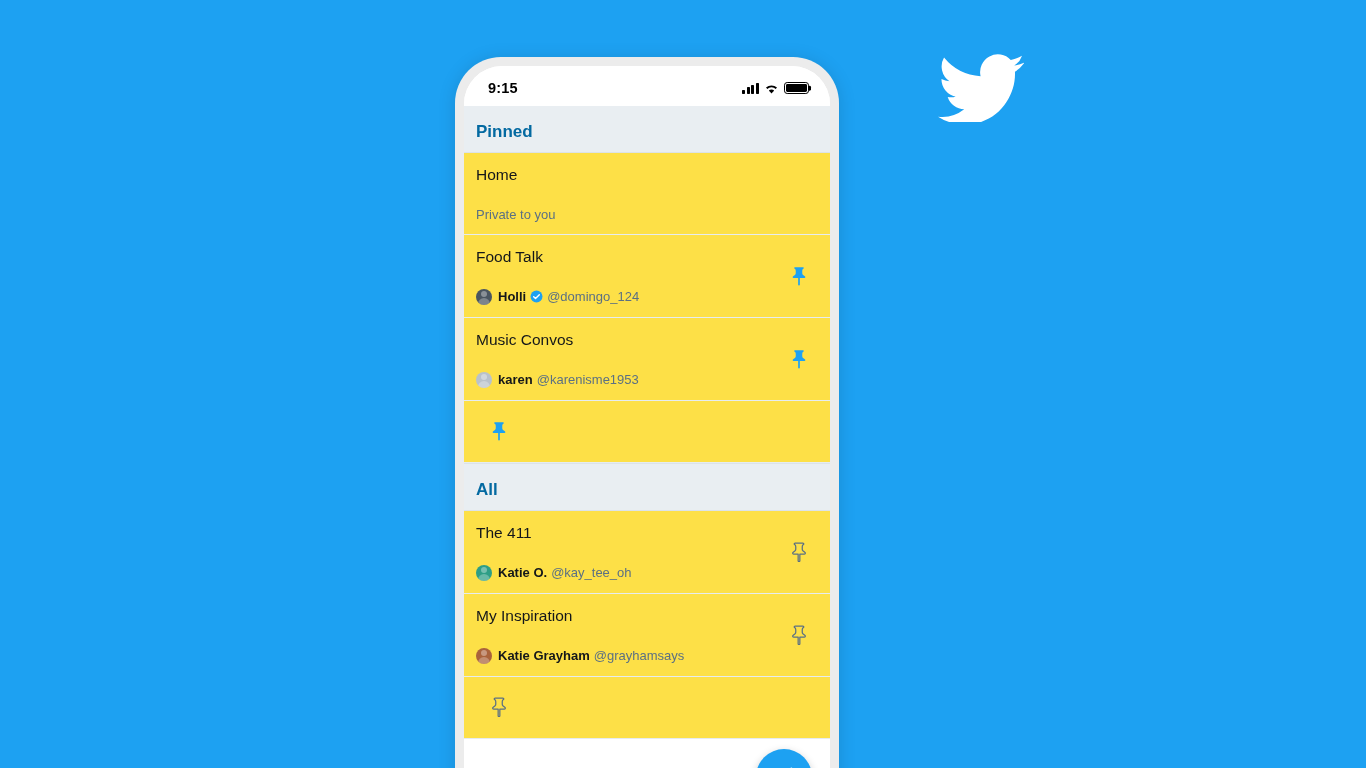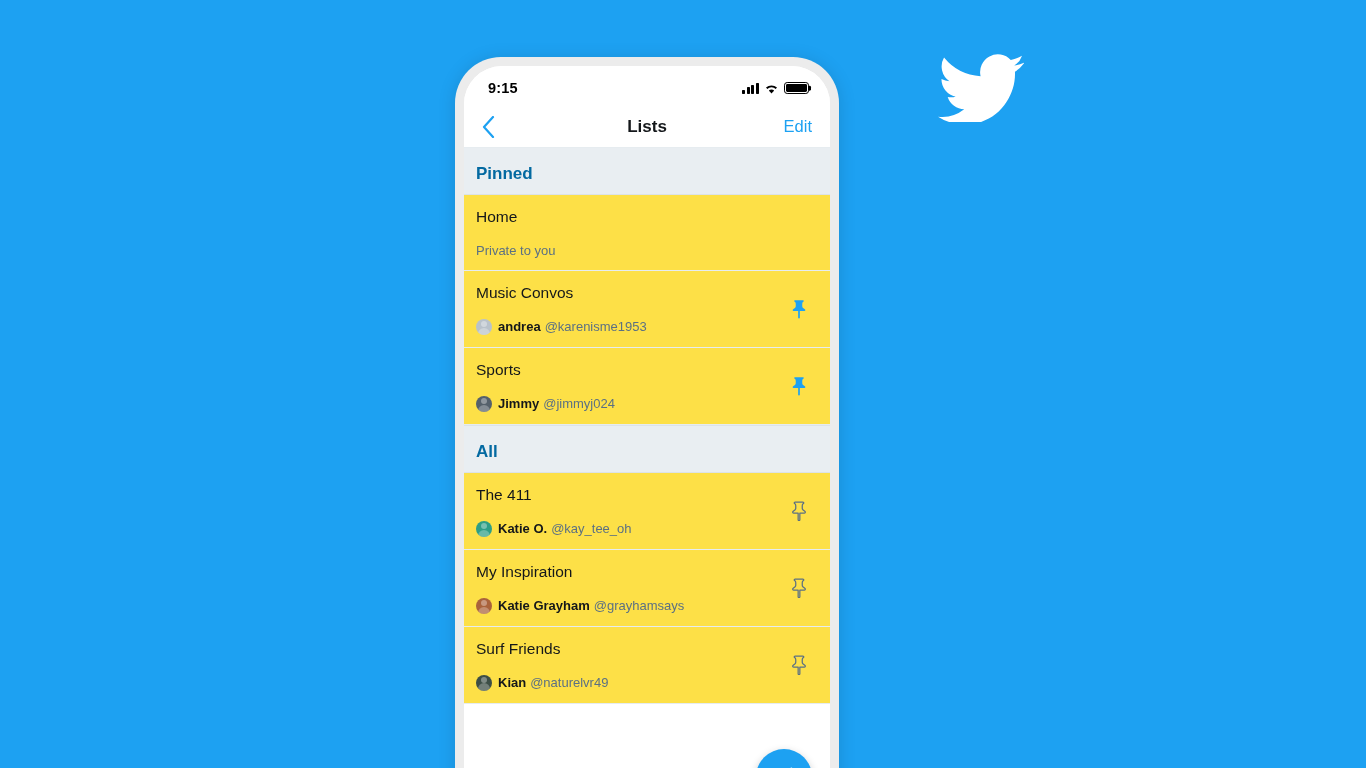--- a/index.html
+++ b/index.html
@@ -160,21 +160,21 @@
   .row-title {
     font-size: 15.5px;
     color: #14171A;
     line-height: 1.35;
     display: flex;
     align-items: center;
     gap: 6px;
     white-space: nowrap;
   }
   .row-sub {
-    margin-top: 15px;
+    margin-top: 21px;
     font-size: 13px;
     color: #5B7083;
     display: flex;
     align-items: center;
     gap: 4px;
     white-space: nowrap;
   }
   .row-sub .sub-plain { color: #5B7083; }
   .owner-name {
     font-weight: bold;
@@ -266,74 +266,78 @@
             <path fill="#000" d="M8 4.7a7 7 0 0 0-4.6 1.8L2 5a9 9 0 0 1 12 0l-1.4 1.5A7 7 0 0 0 8 4.7Z"></path>
             <path fill="#000" d="M8 7a4.6 4.6 0 0 0-2.9 1l1.3 1.4a2.8 2.8 0 0 1 3.2 0L10.9 8A4.6 4.6 0 0 0 8 7Z"></path>
           </svg>
         </div>
         <div class="battery">
           <div class="battery-fill"></div>
         </div>
       </div>
     </div>
 
-    <div class="nav-bar">
-      <div class="nav-back">
-        <svg width="13" height="22" viewBox="0 0 13 22" xmlns="http://www.w3.org/2000/svg">
-          <path d="M11 1 2 11l9 10" fill="none" stroke="#1DA1F2" stroke-width="2.2" stroke-linecap="round" stroke-linejoin="round"></path>
-        </svg>
-      </div>
-      <div class="nav-title">Lists</div>
-      <div class="nav-edit">Edit</div>
-    </div>
 
     <div class="list-body" id="listBody">
         <div class="section-header first">Pinned</div>
         <div class="list-row">
           <div class="row-main">
             <div class="row-title">
               <span>Home</span>
             </div>
             <div class="row-sub">
               <span class="sub-plain">Private to you</span>
             </div>
           </div>
         </div>
         <div class="list-row">
           <div class="row-main">
             <div class="row-title">
+              <span>Food Talk</span>
+            </div>
+            <div class="row-sub">
+              <span class="avatar" style="background: rgb(74, 85, 96);"></span>
+              <span class="owner-name">
+                <span>Holli</span>
+              </span>
+              <span class="verified">
+                <svg width="13" height="13" viewBox="0 0 24 24">
+                  <circle cx="12" cy="12" r="11" fill="#1DA1F2"></circle>
+                  <path d="M6.8 12.3l3.4 3.4 7-7" fill="none" stroke="#fff" stroke-width="2.6" stroke-linecap="round" stroke-linejoin="round"></path>
+                </svg>
+              </span>
+              <span>@domingo_124</span>
+            </div>
+          </div>
+          <div class="pin-btn">
+            <svg width="18" height="20" viewBox="0 0 18 20">
+              <path d="M5.1 1.2h7.8c.55 0 .95.45.85.95-.1.5-.75.7-1.05 1.05-.35.45-.45 1-.45 1.7v2.4c0 .75.3 1.2.85 1.6l1.4 1c.55.4.85.8.85 1.35 0 .5-.4.85-.95.85H9.85v6.6c0 .45-.35.85-.85.85s-.85-.4-.85-.85v-6.6H3.6c-.55 0-.95-.35-.95-.85 0-.55.3-.95.85-1.35l1.4-1c.55-.4.85-.85.85-1.6V4.9c0-.7-.1-1.25-.45-1.7-.3-.35-.95-.55-1.05-1.05-.1-.5.3-.95.85-.95Z" fill="#1DA1F2"></path>
+            </svg>
+          </div>
+        </div>
+        <div class="list-row">
+          <div class="row-main">
+            <div class="row-title">
               <span>Music Convos</span>
             </div>
             <div class="row-sub">
               <span class="avatar" style="background: rgb(185, 194, 203);"></span>
               <span class="owner-name">
-                <span>andrea</span>
+                <span>karen</span>
               </span>
               <span>@karenisme1953</span>
             </div>
           </div>
           <div class="pin-btn">
             <svg width="18" height="20" viewBox="0 0 18 20">
               <path d="M5.1 1.2h7.8c.55 0 .95.45.85.95-.1.5-.75.7-1.05 1.05-.35.45-.45 1-.45 1.7v2.4c0 .75.3 1.2.85 1.6l1.4 1c.55.4.85.8.85 1.35 0 .5-.4.85-.95.85H9.85v6.6c0 .45-.35.85-.85.85s-.85-.4-.85-.85v-6.6H3.6c-.55 0-.95-.35-.95-.85 0-.55.3-.95.85-1.35l1.4-1c.55-.4.85-.85.85-1.6V4.9c0-.7-.1-1.25-.45-1.7-.3-.35-.95-.55-1.05-1.05-.1-.5.3-.95.85-.95Z" fill="#1DA1F2"></path>
             </svg>
           </div>
         </div>
         <div class="list-row">
-          <div class="row-main">
-            <div class="row-title">
-              <span>Sports</span>
-            </div>
-            <div class="row-sub">
-              <span class="avatar" style="background: rgb(85, 96, 107);"></span>
-              <span class="owner-name">
-                <span>Jimmy</span>
-              </span>
-              <span>@jimmyj024</span>
-            </div>
-          </div>
           <div class="pin-btn">
             <svg width="18" height="20" viewBox="0 0 18 20">
               <path d="M5.1 1.2h7.8c.55 0 .95.45.85.95-.1.5-.75.7-1.05 1.05-.35.45-.45 1-.45 1.7v2.4c0 .75.3 1.2.85 1.6l1.4 1c.55.4.85.8.85 1.35 0 .5-.4.85-.95.85H9.85v6.6c0 .45-.35.85-.85.85s-.85-.4-.85-.85v-6.6H3.6c-.55 0-.95-.35-.95-.85 0-.55.3-.95.85-1.35l1.4-1c.55-.4.85-.85.85-1.6V4.9c0-.7-.1-1.25-.45-1.7-.3-.35-.95-.55-1.05-1.05-.1-.5.3-.95.85-.95Z" fill="#1DA1F2"></path>
             </svg>
           </div>
         </div>
         <div class="section-header">All</div>
         <div class="list-row">
           <div class="row-main">
             <div class="row-title">
@@ -366,32 +370,20 @@
               <span>@grayhamsays</span>
             </div>
           </div>
           <div class="pin-btn">
             <svg width="18" height="20" viewBox="0 0 18 20">
               <path d="M5.1 1.2h7.8c.55 0 .95.45.85.95-.1.5-.75.7-1.05 1.05-.35.45-.45 1-.45 1.7v2.4c0 .75.3 1.2.85 1.6l1.4 1c.55.4.85.8.85 1.35 0 .5-.4.85-.95.85H9.85v6.6c0 .45-.35.85-.85.85s-.85-.4-.85-.85v-6.6H3.6c-.55 0-.95-.35-.95-.85 0-.55.3-.95.85-1.35l1.4-1c.55-.4.85-.85.85-1.6V4.9c0-.7-.1-1.25-.45-1.7-.3-.35-.95-.55-1.05-1.05-.1-.5.3-.95.85-.95Z" fill="none" stroke="#5B7083" stroke-width="1.25" stroke-linejoin="round"></path>
             </svg>
           </div>
         </div>
         <div class="list-row">
-          <div class="row-main">
-            <div class="row-title">
-              <span>Surf Friends</span>
-            </div>
-            <div class="row-sub">
-              <span class="avatar" style="background: rgb(61, 78, 70);"></span>
-              <span class="owner-name">
-                <span>Kian</span>
-              </span>
-              <span>@naturelvr49</span>
-            </div>
-          </div>
           <div class="pin-btn">
             <svg width="18" height="20" viewBox="0 0 18 20">
               <path d="M5.1 1.2h7.8c.55 0 .95.45.85.95-.1.5-.75.7-1.05 1.05-.35.45-.45 1-.45 1.7v2.4c0 .75.3 1.2.85 1.6l1.4 1c.55.4.85.8.85 1.35 0 .5-.4.85-.95.85H9.85v6.6c0 .45-.35.85-.85.85s-.85-.4-.85-.85v-6.6H3.6c-.55 0-.95-.35-.95-.85 0-.55.3-.95.85-1.35l1.4-1c.55-.4.85-.85.85-1.6V4.9c0-.7-.1-1.25-.45-1.7-.3-.35-.95-.55-1.05-1.05-.1-.5.3-.95.85-.95Z" fill="none" stroke="#5B7083" stroke-width="1.25" stroke-linejoin="round"></path>
             </svg>
           </div>
         </div>
       </div>
 
     <div class="fab">
       <svg width="25" height="25" viewBox="0 0 24 24" xmlns="http://www.w3.org/2000/svg">

